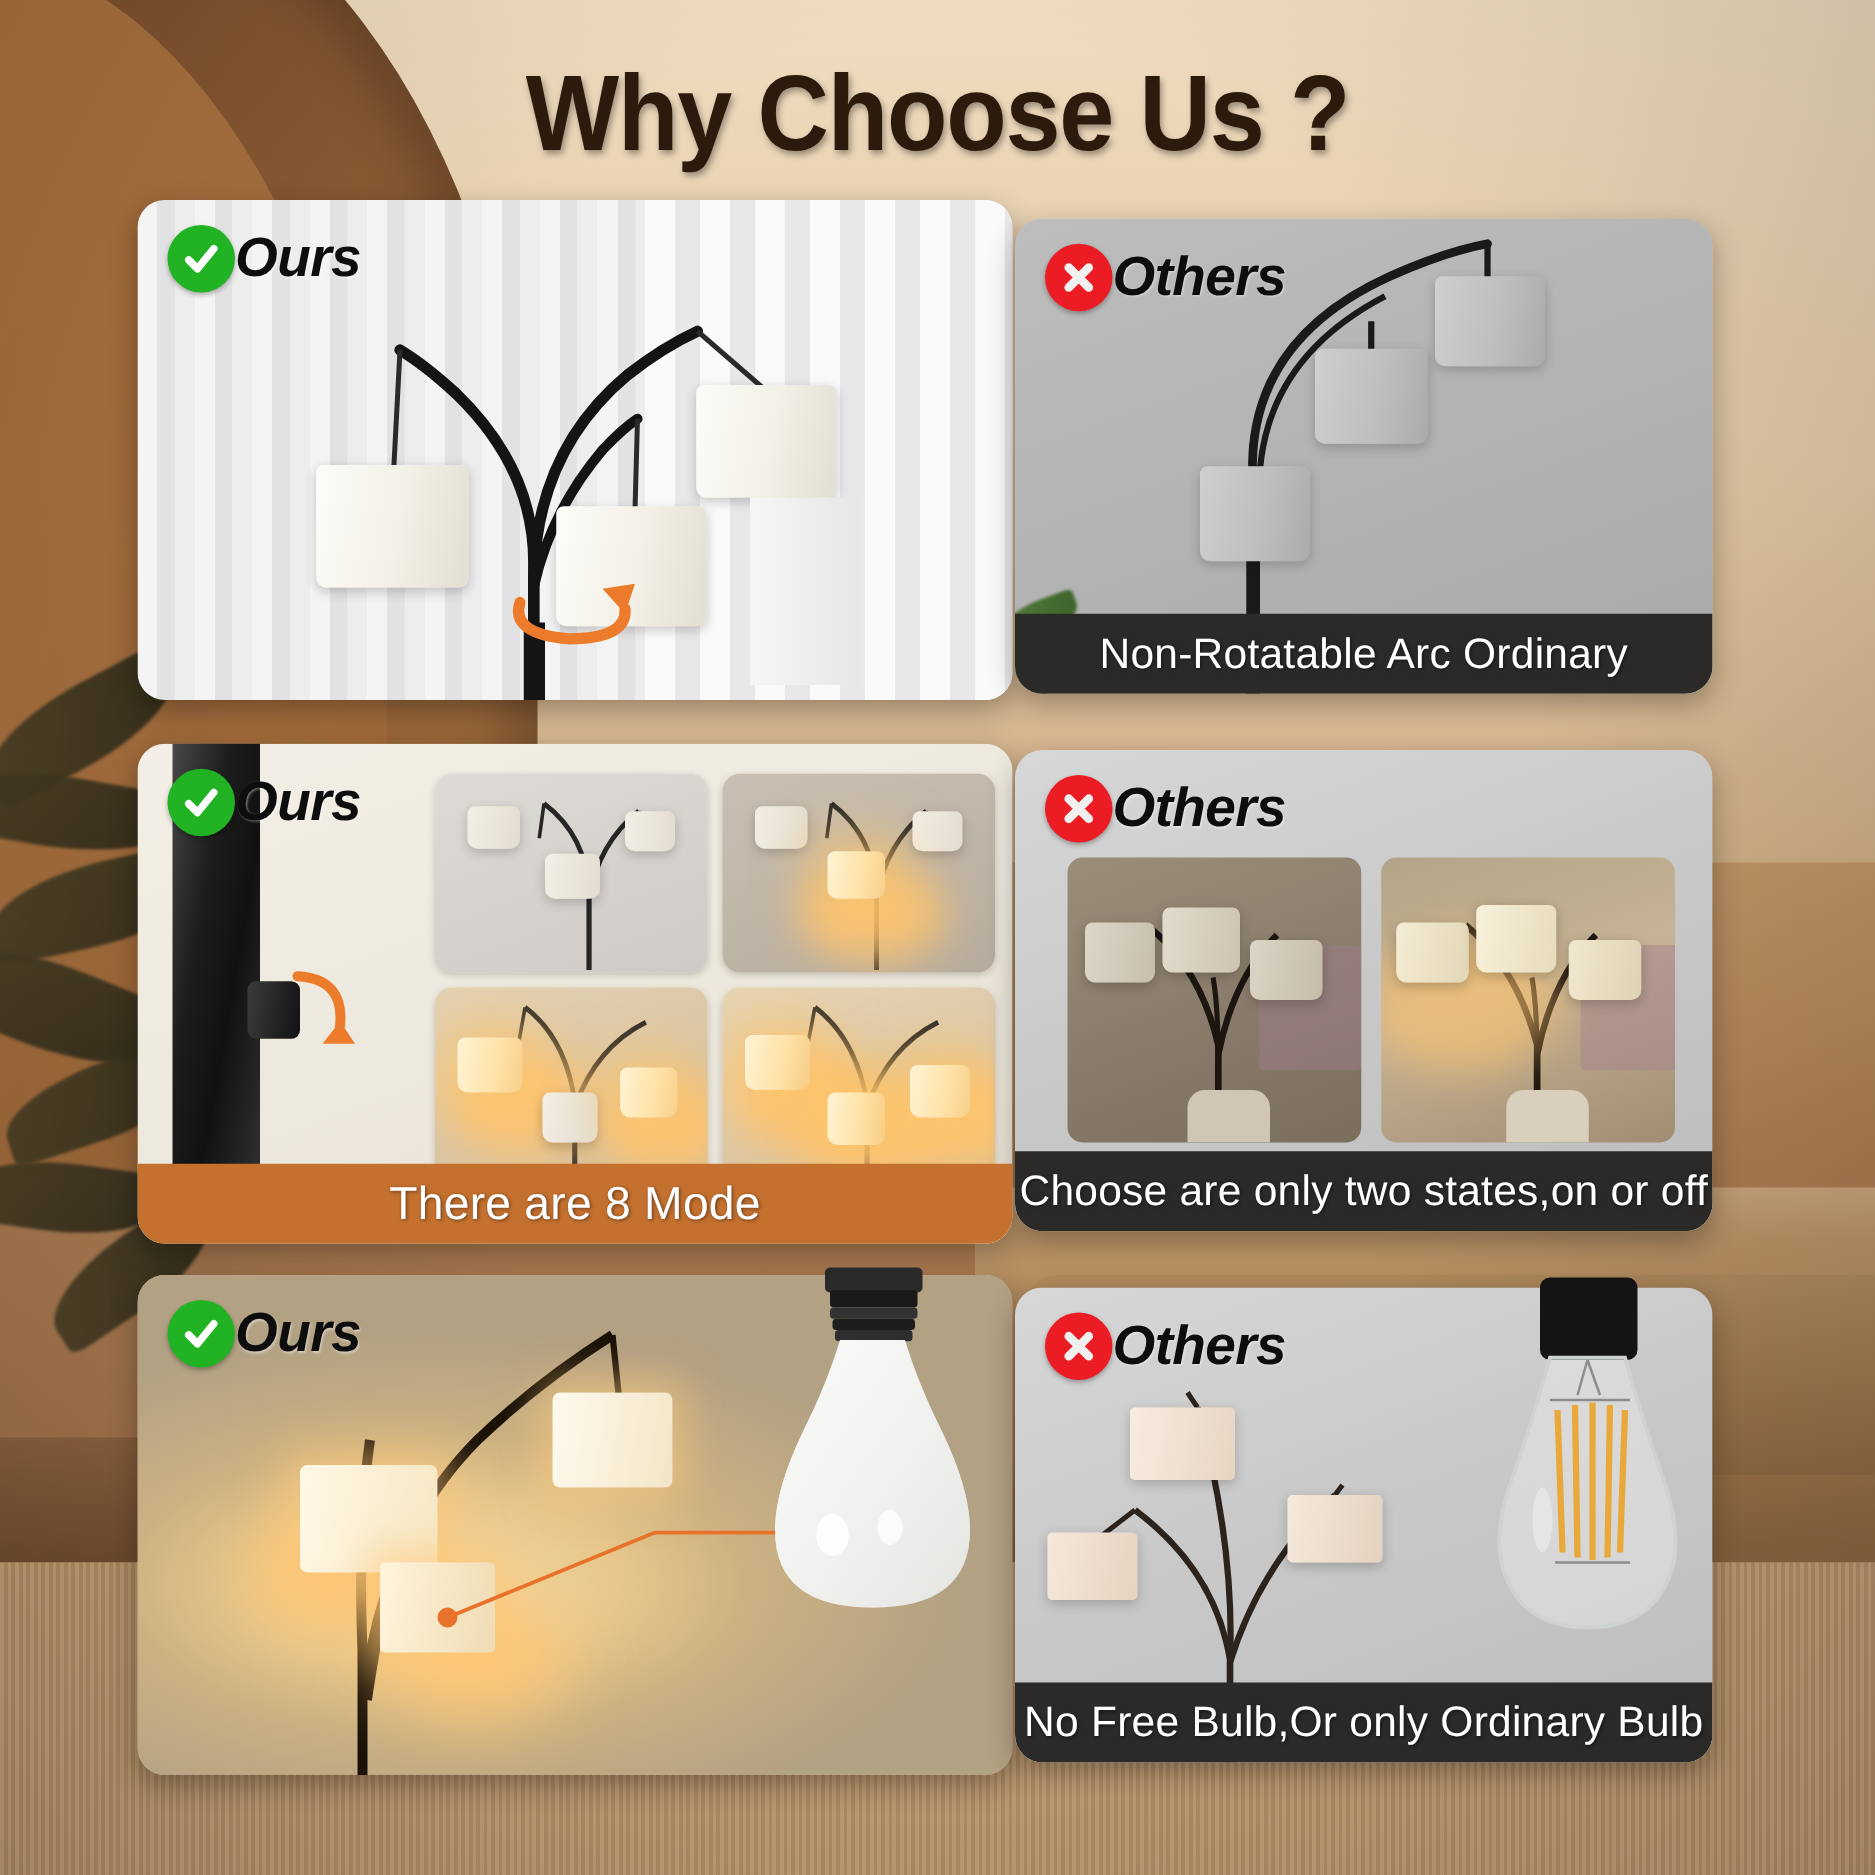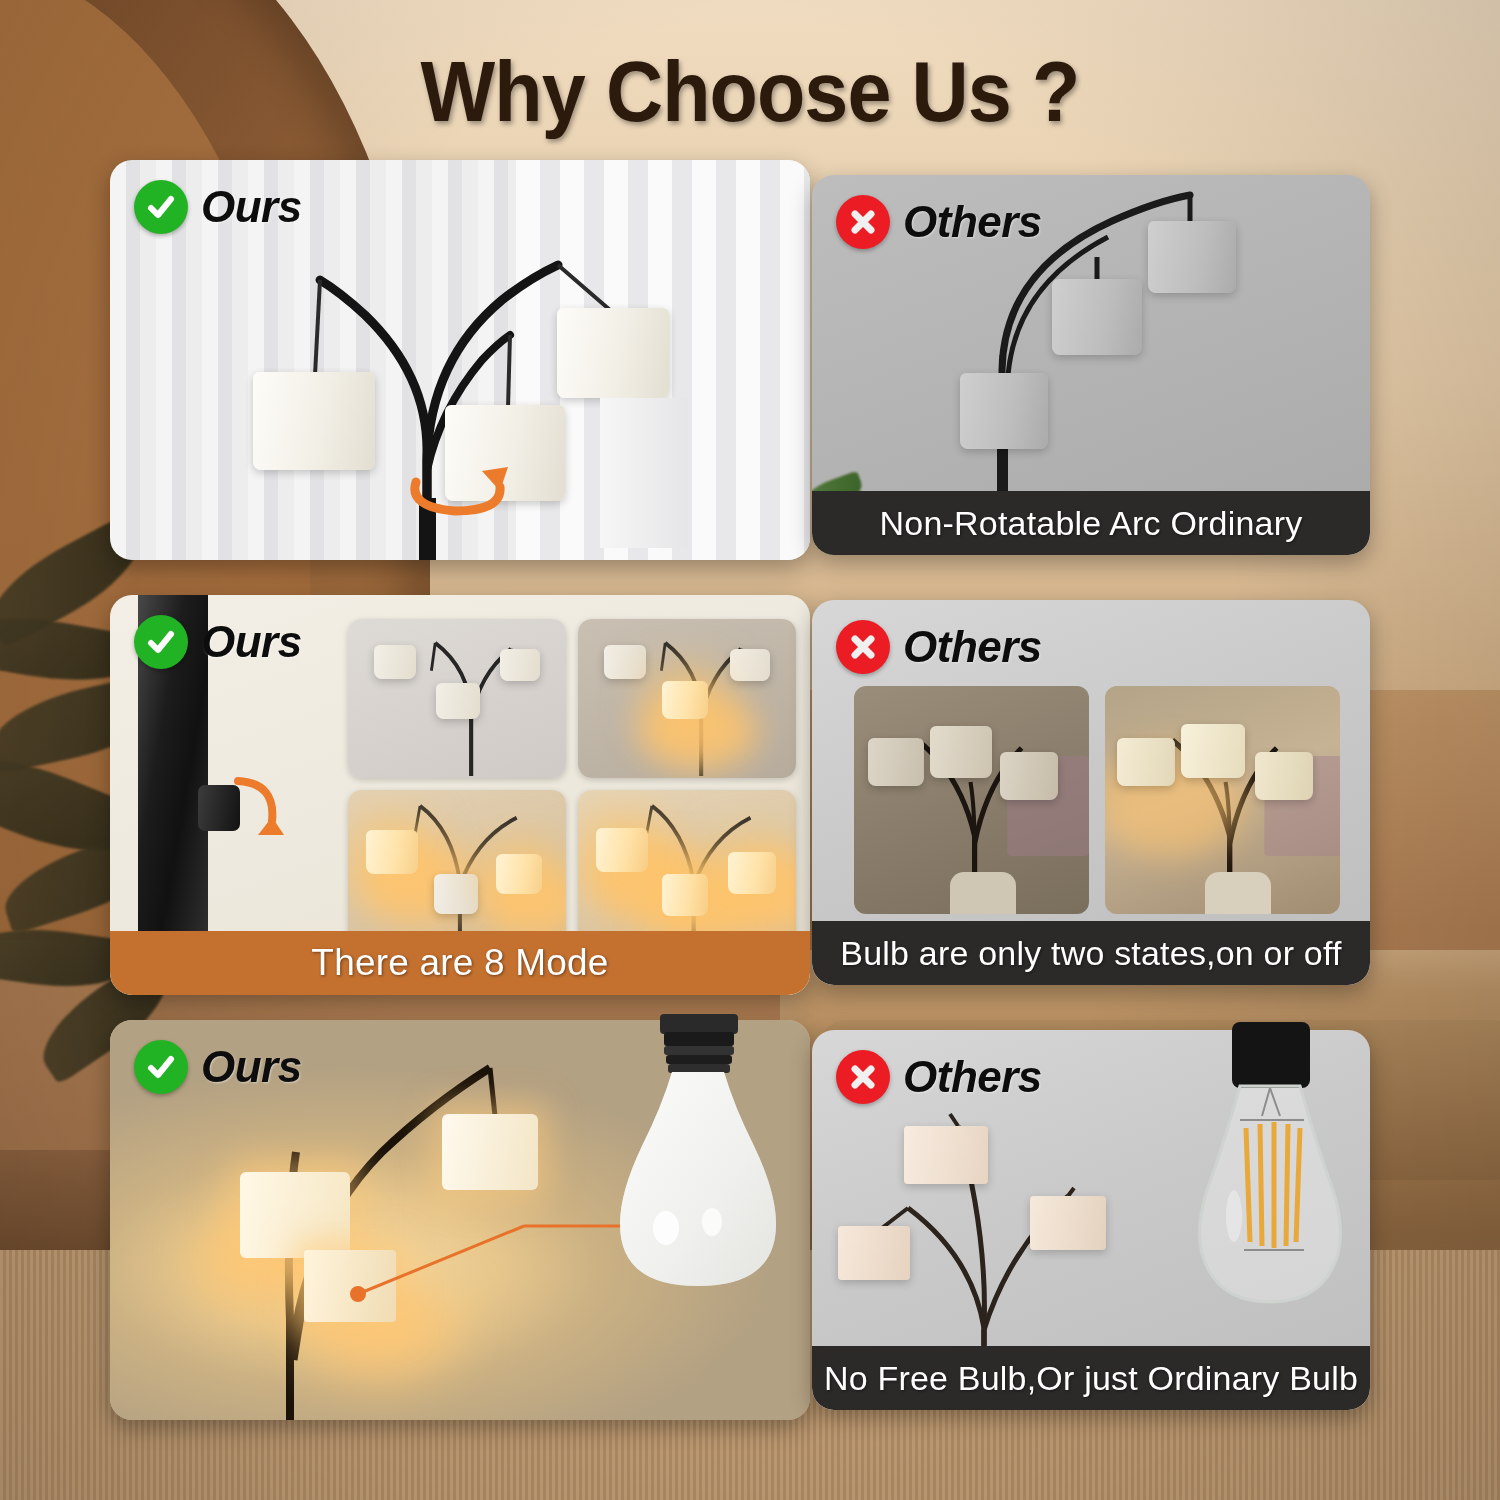--- a/index.html
+++ b/index.html
@@ -47,21 +47,21 @@
   }
 
   
   .grid{position:absolute;left:0;top:0;width:1500px;height:1500px;}
   .card{position:absolute;border-radius:22px;overflow:visible;
         box-shadow:0 8px 22px rgba(0,0,0,.30);}
   .card-inner{position:absolute;inset:0;border-radius:22px;overflow:hidden;}
   .photo{position:absolute;left:0;top:0;right:0;bottom:0;}
 
   
-  .badge-row{position:absolute;left:24px;top:20px;display:flex;align-items:center;gap:13px;z-index:6;}
+  .badge-row{position:absolute;left:24px;top:20px;display:flex;align-items:center;z-index:6;}
   .badge{width:54px;height:54px;border-radius:50%;display:flex;align-items:center;justify-content:center;
          box-shadow:0 2px 4px rgba(0,0,0,.3);}
   .badge.ok{background:#22b324;}
   .badge.no{background:#ec1c24;}
   .badge svg{display:block;}
   .brand{font-size:44px;font-weight:bold;font-style:italic;color:#0d0d0d;
          letter-spacing:-.5px;text-shadow:1px 1px 2px rgba(255,255,255,.45);}
 
   
   .cap{position:absolute;left:0;right:0;bottom:0;height:64px;display:flex;
@@ -323,21 +323,21 @@
               <rect x="156" y="70" width="78" height="100" fill="#a4838e" opacity=".5" rx="4"></rect>
             </svg>
             <div class="shade" style="left:12px;top:52px;width:58px;height:48px;background:linear-gradient(100deg,#f4ecd4,#e2d7b8)"></div>
             <div class="shade" style="left:76px;top:38px;width:64px;height:54px;background:linear-gradient(100deg,#f8f1da,#e6dcbd)"></div>
             <div class="shade" style="left:150px;top:66px;width:58px;height:48px;background:linear-gradient(100deg,#f0e8cf,#ded3b3)"></div>
             <div style="position:absolute;left:100px;bottom:0;width:66px;height:42px;background:#d8cfbc;border-radius:14px 14px 0 0"></div>
           </div>
         </div>
       </div>
       <div class="cap others">
-        <span>Bulb are only two states,on or off</span>
+        <span>Choose are only two states,on or off</span>
       </div>
     </div>
     <div class="badge-row">
       <div class="badge no">
         <svg width="32" height="32" viewBox="0 0 32 32">
             <path d="M8 8 L24 24 M24 8 L8 24" stroke="#f0f0f0" stroke-width="7" stroke-linecap="round"></path>
           </svg>
       </div>
       <div class="brand">Others</div>
     </div>
@@ -415,21 +415,21 @@
           <rect x="167" y="320" width="10" height="60" fill="#2b231c"></rect>
         </svg>
         <div class="shade" style="left:26px;top:196px;width:72px;height:54px;border-radius:4px;
              background:linear-gradient(100deg,#f6e8da,#e6d3c0)"></div>
         <div class="shade" style="left:92px;top:96px;width:84px;height:58px;border-radius:4px;
              background:linear-gradient(100deg,#f8ece0,#e7d5c2)"></div>
         <div class="shade" style="left:218px;top:166px;width:76px;height:54px;border-radius:4px;
              background:linear-gradient(100deg,#f6e9db,#e4d2bf)"></div>
       </div>
       <div class="cap others">
-        <span>No Free Bulb,Or just Ordinary Bulb</span>
+        <span>No Free Bulb,Or only Ordinary Bulb</span>
       </div>
     </div>
 
     <svg class="led-bulb" style="left:352px;top:-14px" width="210" height="320" viewBox="0 0 210 320">
       <rect x="68" y="6" width="78" height="66" rx="8" fill="#141414"></rect>
       <path d="M76 70 Q62 120 48 160 Q30 206 38 238 Q52 286 106 286 Q160 286 174 238 Q182 206 164 160 Q150 120 136 70 Z" fill="rgba(238,240,238,0.42)" stroke="#cfd3cf" stroke-width="3"></path>
       <g stroke="#e8a83a" stroke-width="5">
         <line x1="82" y1="112" x2="86" y2="226"></line>
         <line x1="96" y1="108" x2="98" y2="230"></line>
         <line x1="110" y1="106" x2="110" y2="232"></line>

